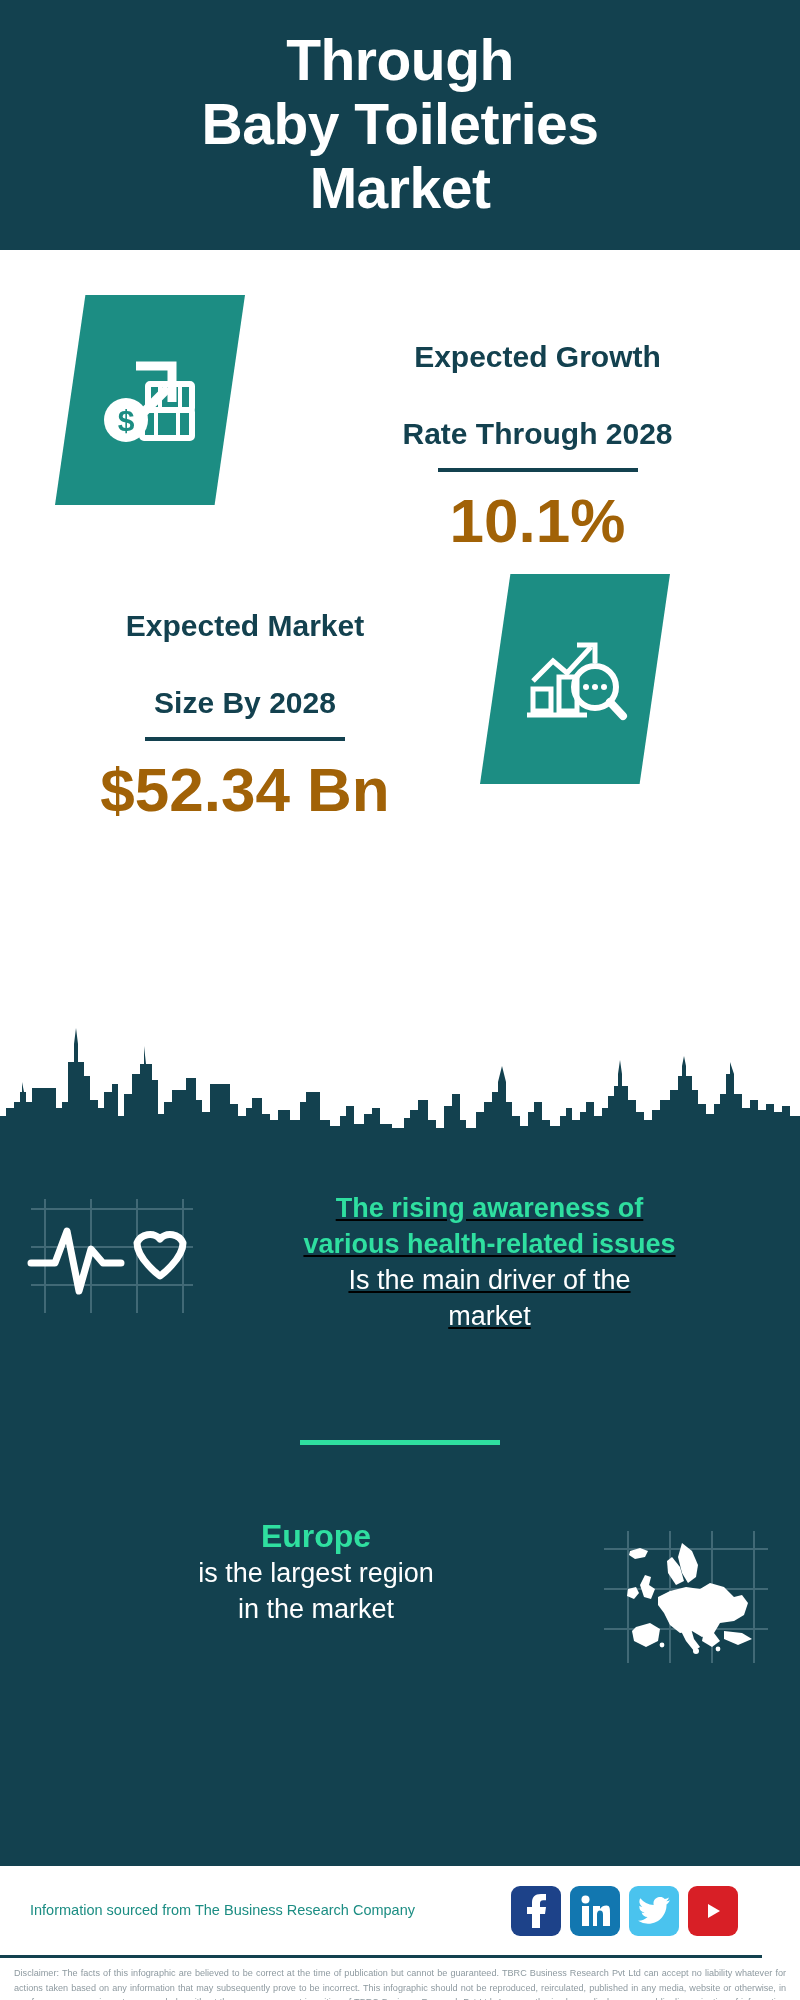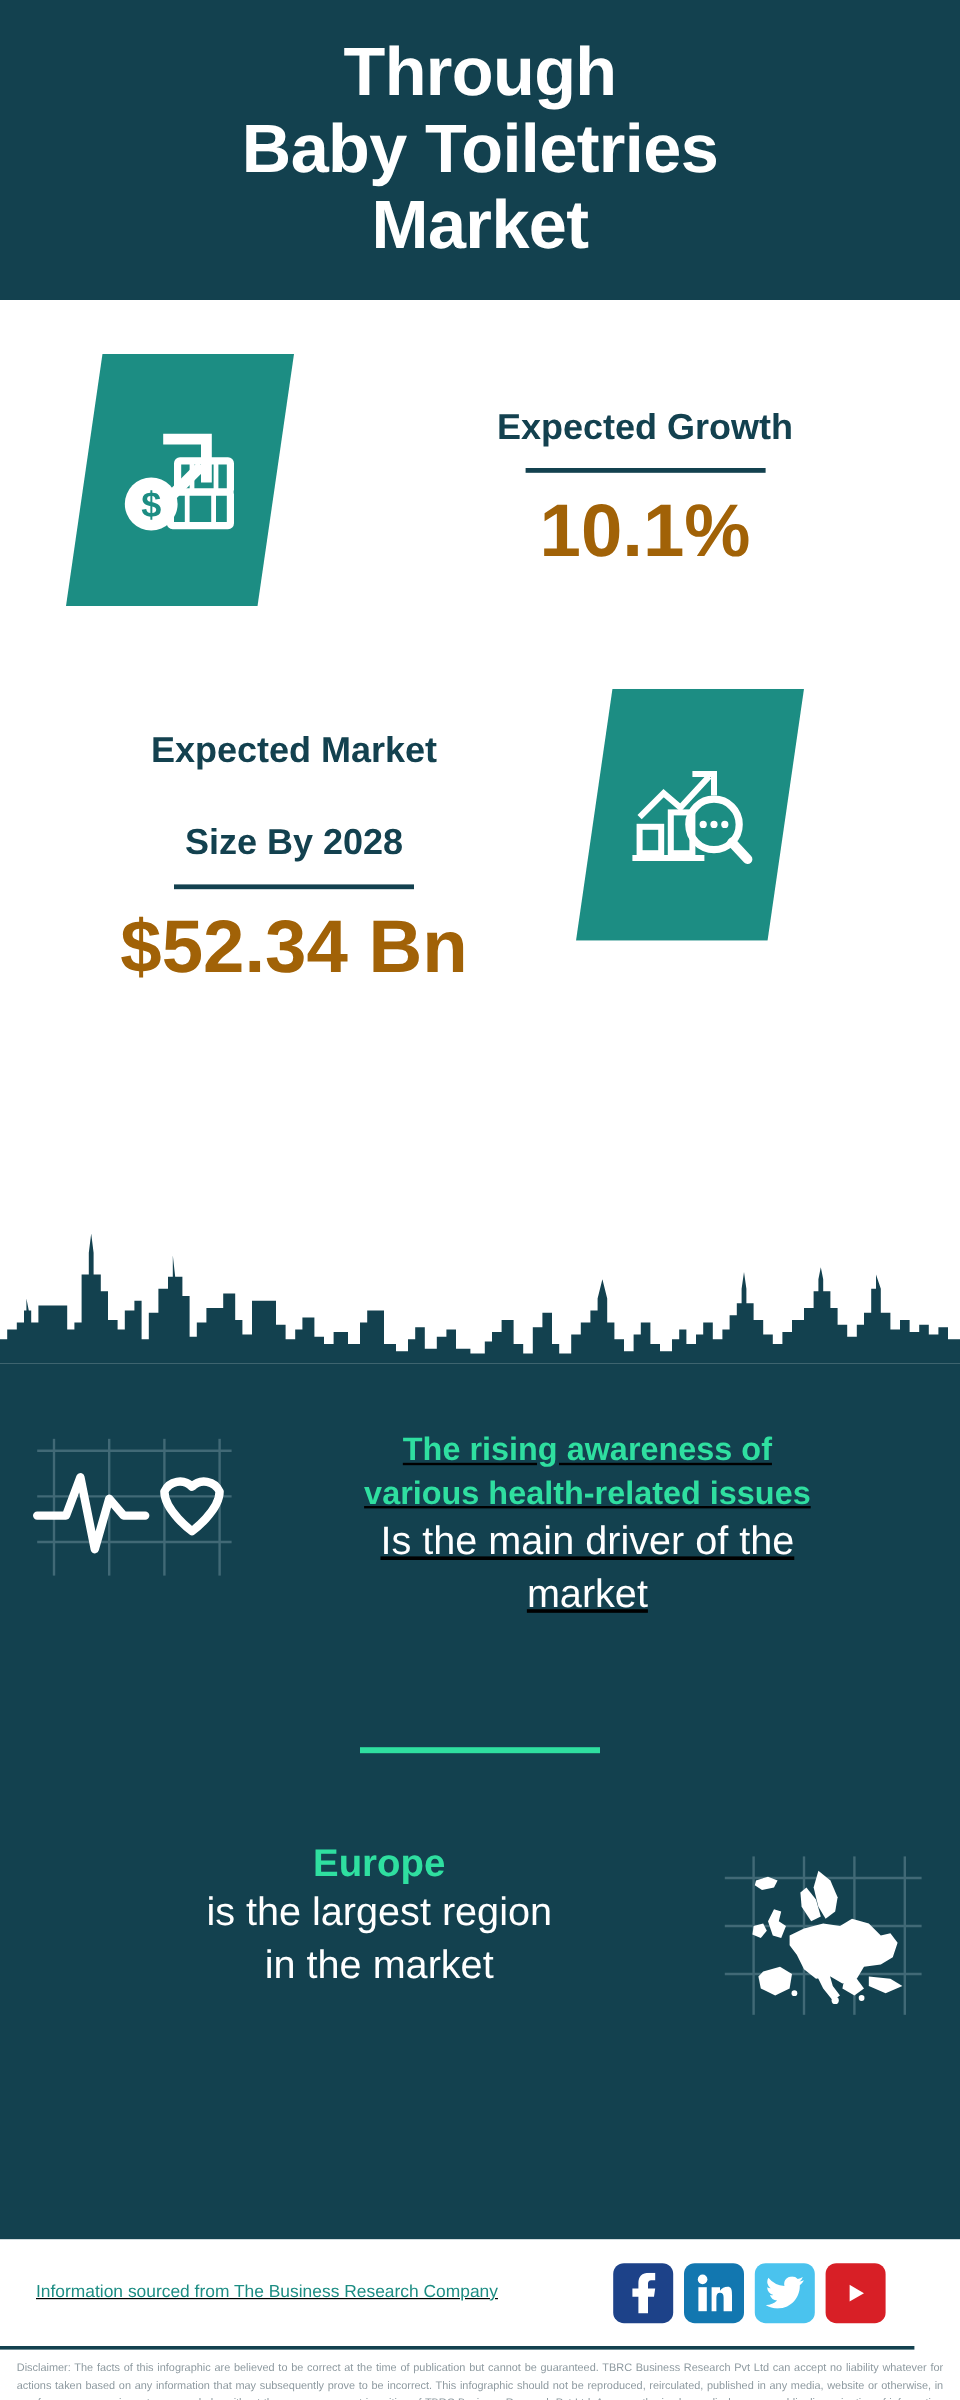--- a/index.html
+++ b/index.html
@@ -115,21 +115,21 @@
   .driver-text { flex:1; padding-right:40px; padding-left:4px; text-align:center;text-decoration:underline; }
   .accent-text {
     color:#2fdfa0;
     font-size:27px;
     font-weight:bold;
     line-height:1.32;
   }
   .accent-text span { display:block; }
   .plain-text {
     color:#ffffff;
-    font-size:33px;
+    font-size:27px;
     line-height:1.34;
     font-weight:normal;
   }
   .plain-text span { display:block; }
 
   .mid-divider {
     width:200px; height:5px; background:#2fdfa0;
     margin:105px auto 0;
   }
 
@@ -145,21 +145,20 @@
     font-size:32px; font-weight:bold; line-height:1.2;
   }
   .map-icon { width:200px; flex:0 0 auto; margin-left:6px; margin-top:10px; }
 
   
   .source-bar {
     width:762px; height:92px;
     background:#ffffff;
     display:flex; align-items:center;
     border-bottom:3px solid #13414f;
-    text-decoration:underline;
   }
   .source-text {
     margin-left:30px;
     color:#1c8d83;
     font-size:14.5px;
     line-height:1.75;
   }
   .source-text span { display:block; }
   .socials { margin-left:auto; margin-right:24px; display:flex; gap:9px; }
   .sq {
@@ -212,20 +211,21 @@
           <line x1="88" y1="72" x2="88" y2="96" stroke="#ffffff" stroke-width="4"></line>
 
           <circle cx="36" cy="80" r="22" fill="#ffffff"></circle>
           <text x="36" y="91" font-family="'Liberation Sans',sans-serif" font-size="30" font-weight="bold" fill="#1c8d83" text-anchor="middle">$</text>
         </svg>
       </div>
     </div>
     <div class="b1-text">
       <div class="stat-label">
         <span>Expected Growth</span>
+        <span>Rate Through 2028</span>
       </div>
       <div class="rule"></div>
       <div class="stat-value">10.1%</div>
     </div>
   </div>
 
   <div class="block2">
     <div class="b2-text">
       <div class="stat-label">
         <span>Expected Market</span>

